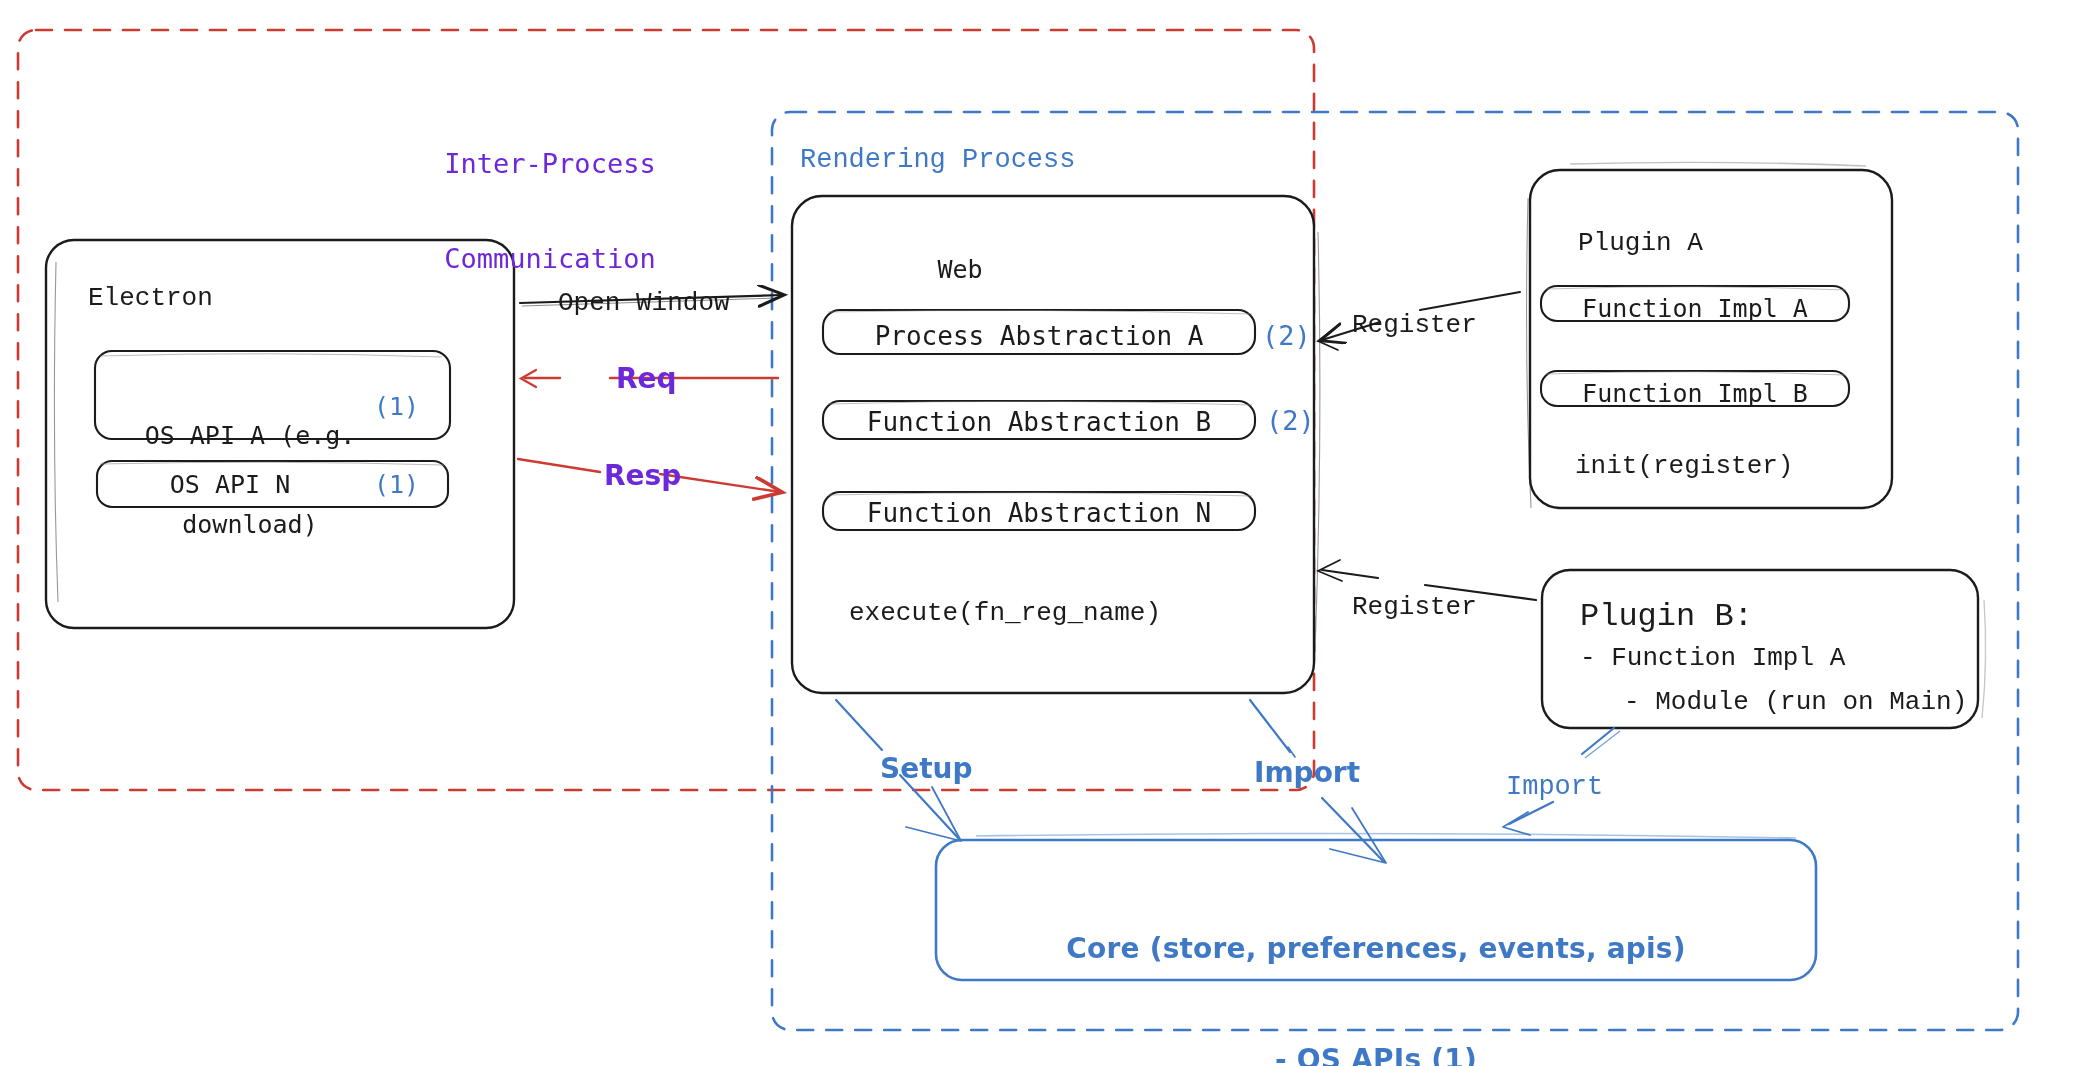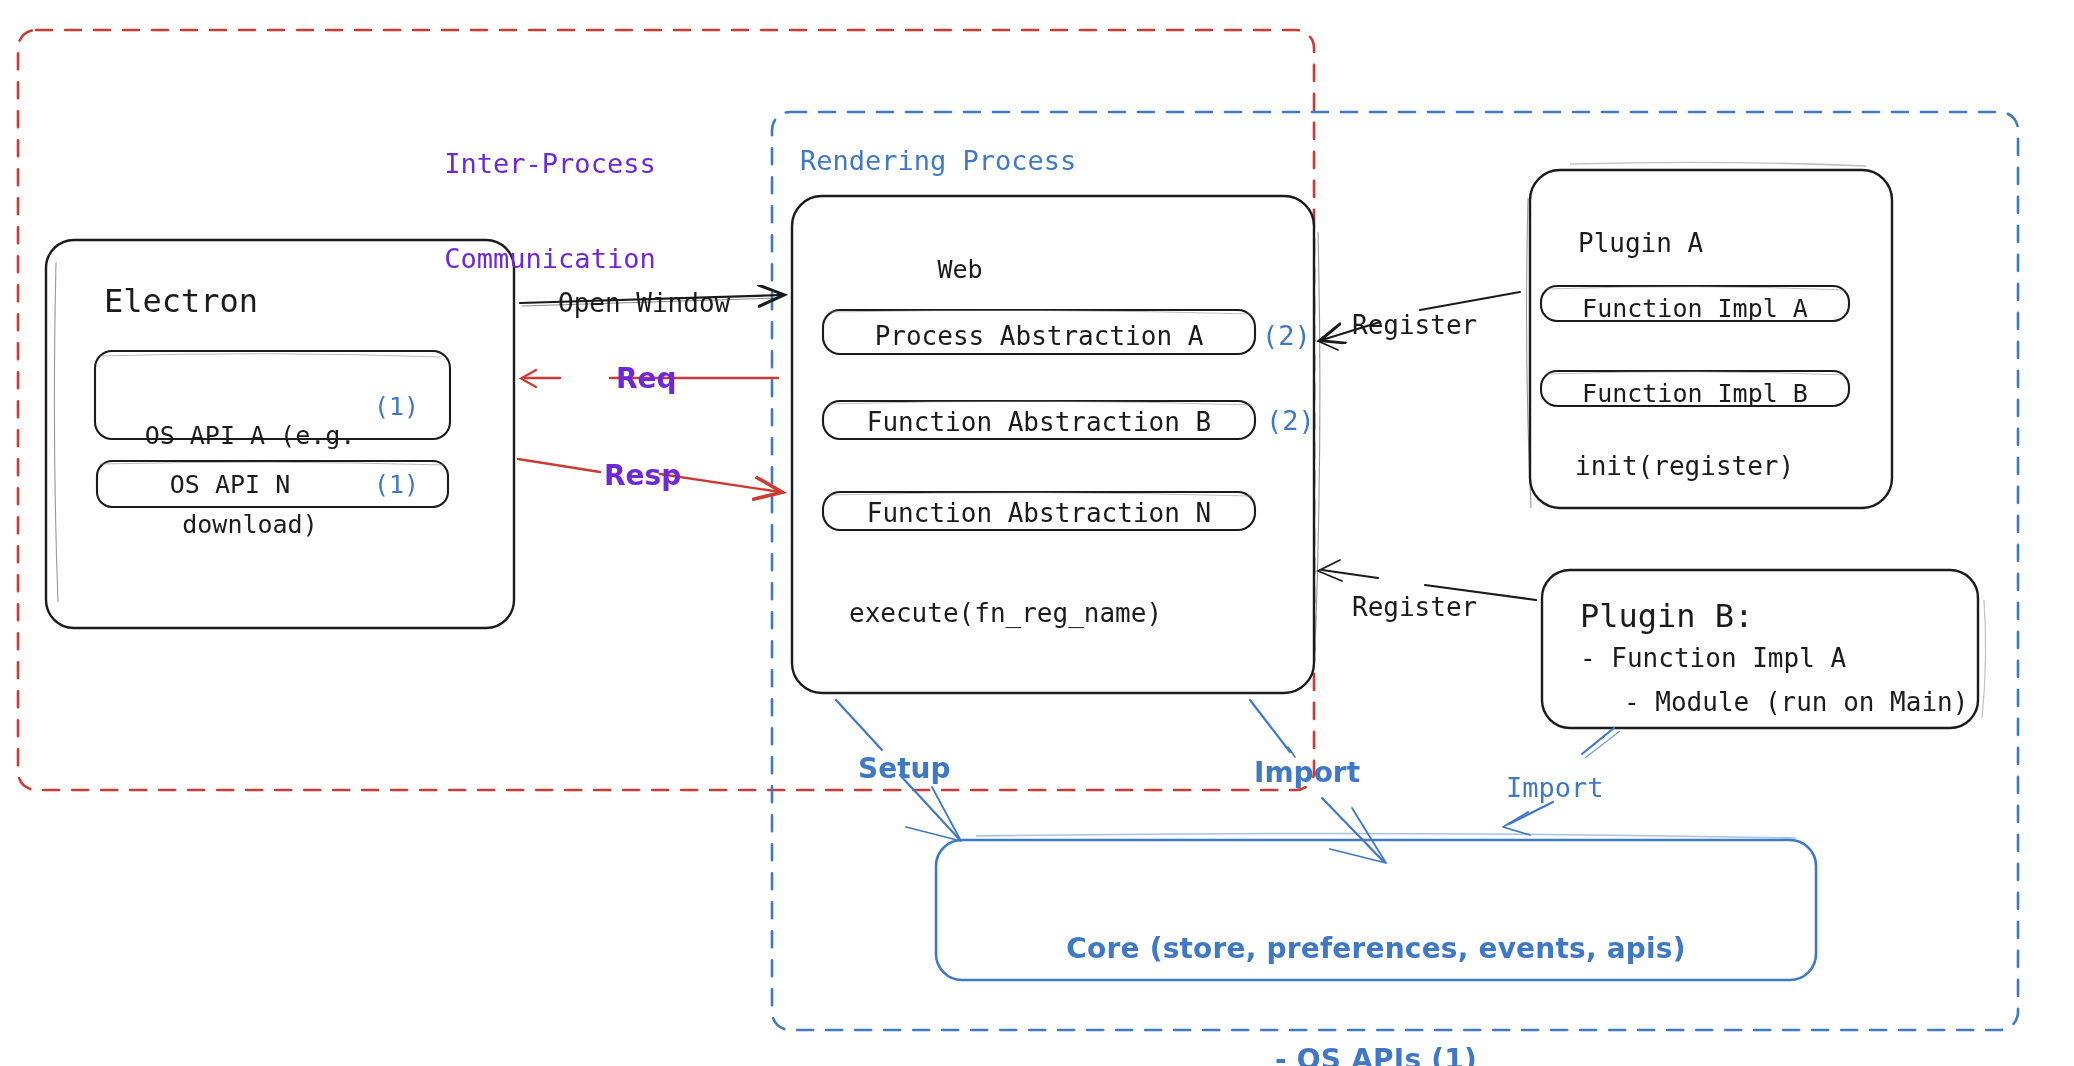--- a/index.html
+++ b/index.html
@@ -6,21 +6,21 @@
   body{width:2074px;height:1066px;overflow:hidden;
        font-family:"DejaVu Sans Mono","Liberation Mono",monospace;}
   #stage{position:relative;width:2074px;height:1066px;}
   svg#canvas{position:absolute;left:0;top:0;width:2074px;height:1066px;}
   .lbl{position:absolute;white-space:pre;line-height:1.18;
        font-family:"DejaVu Sans Mono","Liberation Mono",monospace;}
   .blk{color:#1b1b1b;}
   .red{color:#6d28d9;}
   .blu{color:#3f79c6;}
   .ctr{text-align:center;}
-  .lft{text-align:left;}
+  .lft{text-align:left;font-family:Liberation Mono, monospace;}
   .bold{font-weight:bold;}
   .coreTxt{font-family:"DejaVu Sans","Liberation Sans",sans-serif;
            font-weight:bold;color:#3f79c6;letter-spacing:.2px;}
 </style>
 </head>
 <body>
 
 <div id="stage">
 
   <svg id="canvas" viewBox="0 0 2074 1066">
@@ -154,21 +154,21 @@
     </g>
   </svg>
 
   <div class="lbl red ctr" style="left:420px;top:84px;width:260px;font-size:27px;">
     <div>Inter-Process</div>
     <div>Communication</div>
   </div>
 
   <div class="lbl blu lft" style="left:800px;top:145px;font-size:27px;">Rendering Process</div>
 
-  <div class="lbl blk lft" style="left:104px;top:283px;font-size:32px;">Electron</div>
+  <div class="lbl blk lft" style="left:88px;top:283px;font-size:26px;">Electron</div>
 
   <div class="lbl blk ctr" style="left:100px;top:362px;width:300px;font-size:25px;">
     <div>OS API A (e.g.</div>
     <div>download)</div>
   </div>
   <div class="lbl blu" style="left:374px;top:392px;font-size:25px;">(1)</div>
 
   <div class="lbl blk ctr" style="left:110px;top:470px;width:240px;font-size:25px;">OS API N</div>
   <div class="lbl blu" style="left:374px;top:470px;font-size:25px;">(1)</div>
 
@@ -204,21 +204,21 @@
   <div class="lbl red lft bold" style="left:616px;top:362px;font-size:28px;
               font-family:'DejaVu Sans','Liberation Sans',sans-serif;">Req</div>
 
   <div class="lbl red lft bold" style="left:604px;top:459px;font-size:28px;
               font-family:'DejaVu Sans','Liberation Sans',sans-serif;">Resp</div>
 
   <div class="lbl blk lft" style="left:1352px;top:310px;font-size:26px;">Register</div>
 
   <div class="lbl blk lft" style="left:1352px;top:592px;font-size:26px;">Register</div>
 
-  <div class="lbl blu lft bold" style="left:858px;top:752px;font-size:28px;
+  <div class="lbl blu lft bold" style="left:880px;top:752px;font-size:28px;
               font-family:'DejaVu Sans','Liberation Sans',sans-serif;">Setup</div>
 
   <div class="lbl blu lft bold" style="left:1254px;top:756px;font-size:28px;
               font-family:'DejaVu Sans','Liberation Sans',sans-serif;">Import</div>
 
   <div class="lbl blu lft" style="left:1506px;top:772px;font-size:27px;">Import</div>
 
 </div>
 
 </body></html>

